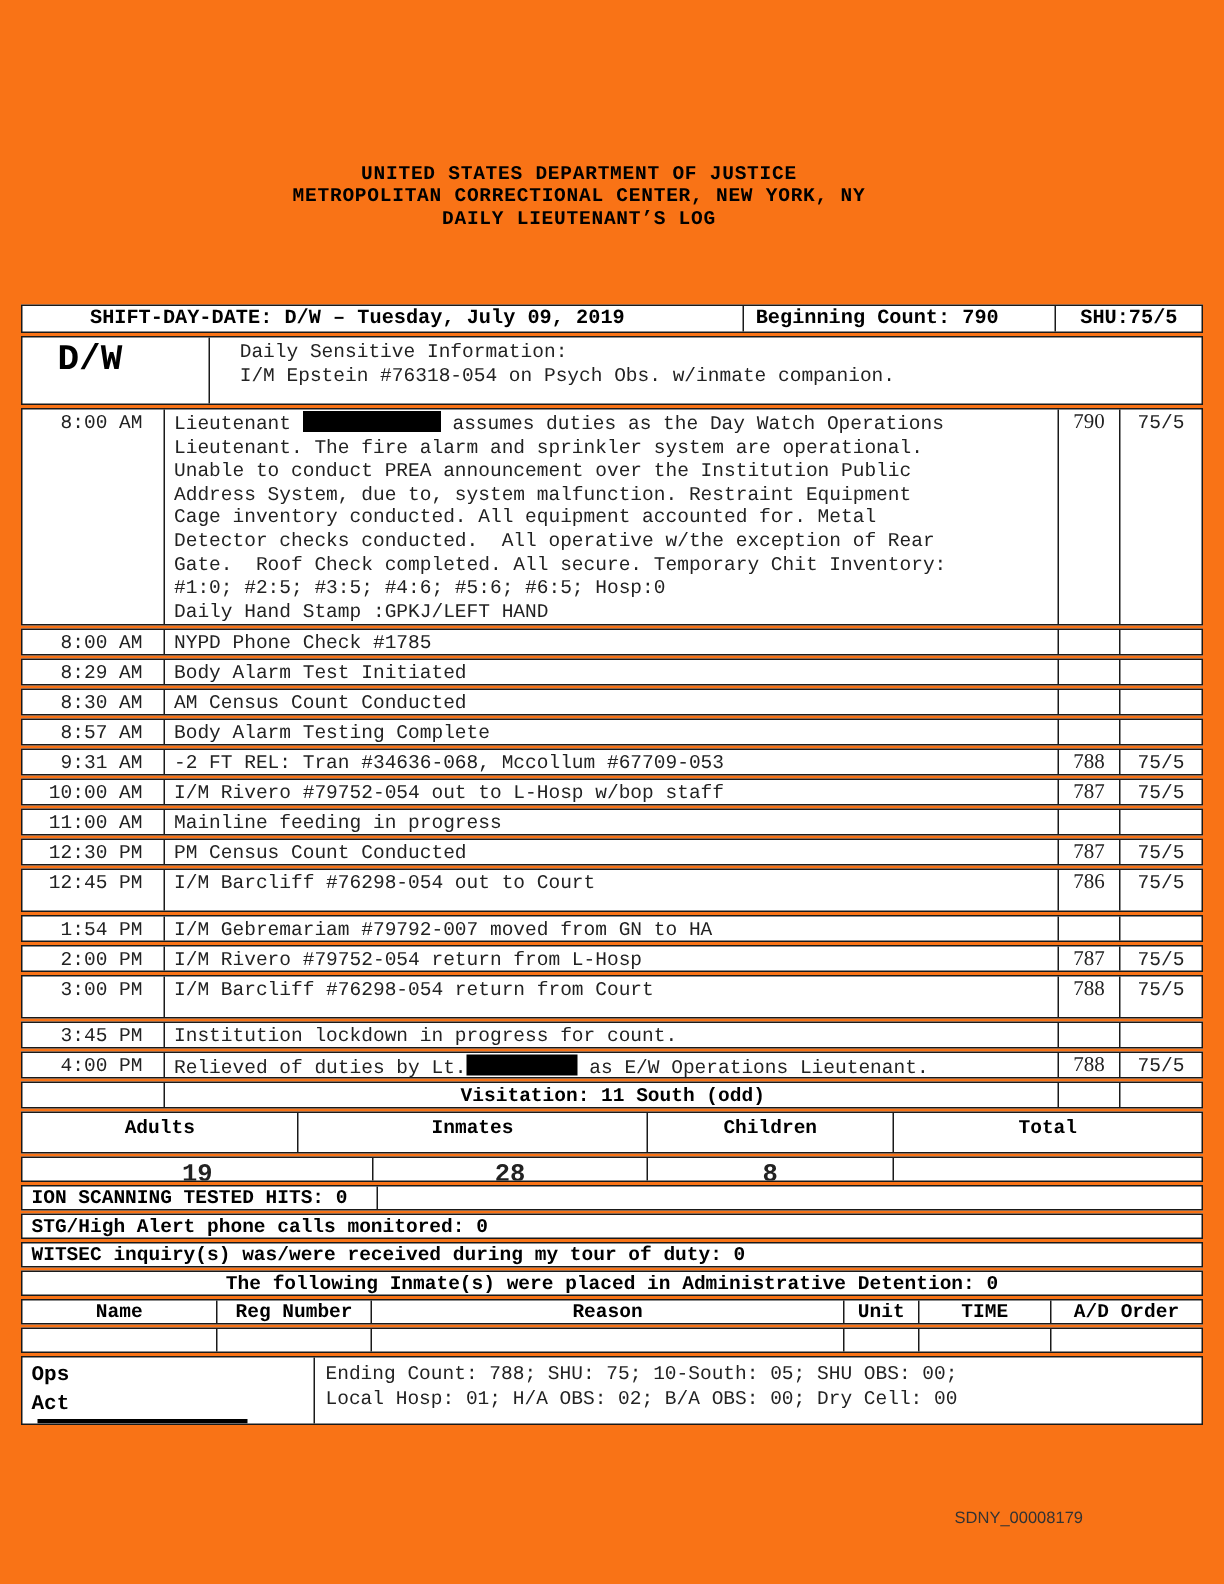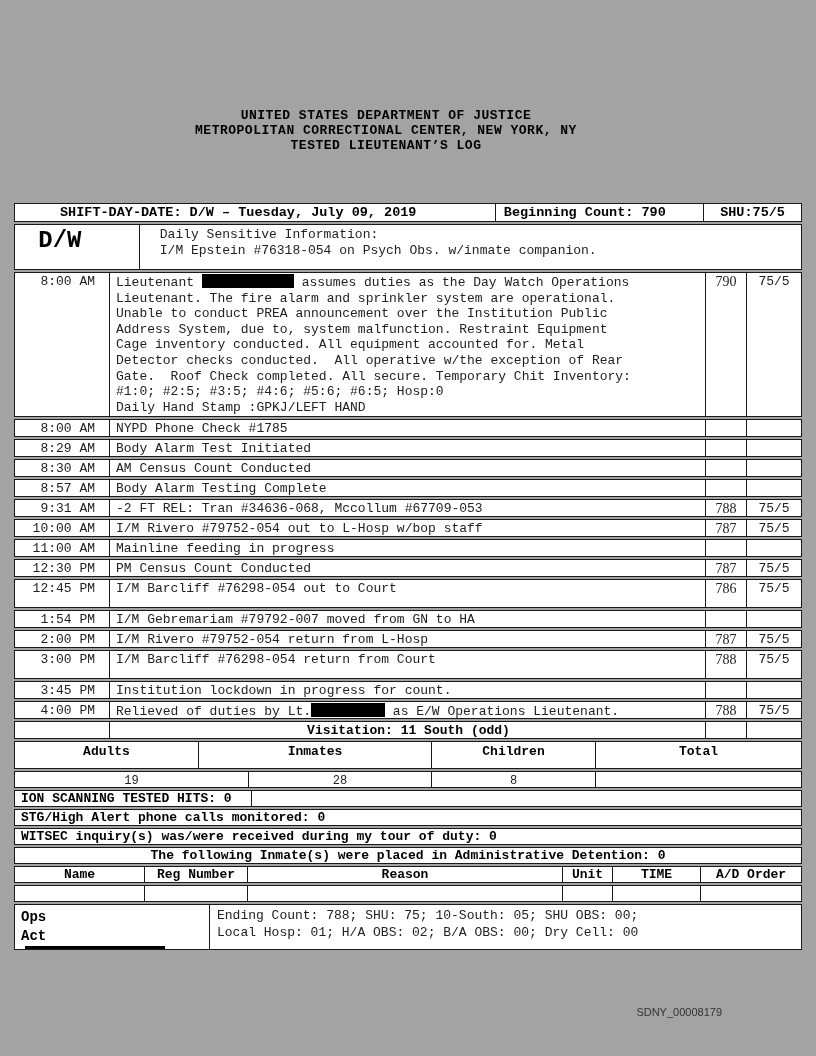--- a/index.html
+++ b/index.html
@@ -1,16 +1,16 @@
 <!DOCTYPE html>
 <html><head>
 <meta charset="utf-8">
 <style>
   html,body{margin:0;padding:0;background:#fff;}
-  .page{position:relative;width:816px;height:1056px;background:#a3a3a3;overflow:hidden;
+  .page{position:relative;width:816px;height:1056px;background:#f97316;overflow:hidden;
         font-family:"Liberation Mono","DejaVu Sans Mono",monospace;color:#222;}
   .doc-header{position:absolute;top:108px;left:0;width:772px;text-align:center;
               font-weight:bold;color:#000;font-size:13px;line-height:15px;letter-spacing:.5px;}
   .stack{position:absolute;left:14px;top:203px;width:788px;}
   .row{display:flex;border:1px solid #1a1a1a;box-sizing:border-box;margin-bottom:2px;background:#fff;}
   .cell{box-sizing:border-box;overflow:hidden;}
   .cell + .cell{border-left:1px solid #1a1a1a;}
   .r-shift{height:19px;font-weight:bold;color:#000;font-size:13.5px;line-height:16px;padding-left:39px;}
   .r-dw{height:46px;gap:34px;}
   .r-long{height:145px;}
@@ -21,21 +21,21 @@
   .c-desc span{white-space:pre-wrap;}
   .c-count{width:41px;text-align:center;padding-top:1px;font-size:14px;font-family:Liberation Serif, serif;}
   .c-shu{width:55px;text-align:center;padding-top:1px;font-size:13px;}
   .c-shift1{width:464px;padding:1px 0 0 6px;}
   .c-shift2{width:219px;padding:1px 0 0 8px;}
   .c-shift3{width:103px;text-align:center;padding-top:1px;}
   .c-dwlabel{width:94px;font-size:24px;font-weight:bold;color:#000;text-align:center;padding-top:2px;}
   .c-dwinfo{width:692px;padding:2px 4px 0 20px;font-size:13px;line-height:16px;white-space:pre-wrap;}
   .vis-title{text-align:center;font-weight:bold;color:#000;}
   .r-statshead{height:28px;font-weight:bold;color:#000;font-size:13px;}
-  .r-statsval{height:17px;font-size:12px;}
+  .r-statsval{height:17px;font-size:17px;font-weight:bold;}
   .s1{width:233px}.s2{width:183px}.s3{width:164px}.s4{width:206px}
   .sc{text-align:center;padding-top:2px;}
   .r-bold{height:17px;font-weight:bold;color:#000;font-size:13px;line-height:14px;}
   .c-ion{width:236px;padding:1px 0 0 6px;}
   .c-ionrest{width:550px;}
   .c-full{width:786px;padding:1px 0 0 6px;}
   .c-full-center{width:786px;text-align:center;padding-top:1px;}
   .n1{width:129px}.n2{width:103px}.n3{width:315px}.n4{width:50px}.n5{width:88px}.n6{width:101px}
   .nc{text-align:center;padding-top:1px;}
   .r-ops{height:46px;margin-top:2px;}
@@ -49,21 +49,21 @@
          font-size:11px;color:#333;}
 </style>
 </head>
 <body>
 
 <div class="page">
 
   <div class="doc-header">
     <div>UNITED STATES DEPARTMENT OF JUSTICE</div>
     <div>METROPOLITAN CORRECTIONAL CENTER, NEW YORK, NY</div>
-    <div>TESTED LIEUTENANT’S LOG</div>
+    <div>DAILY LIEUTENANT’S LOG</div>
   </div>
 
   <div class="stack">
 
     <div class="row r-shift">
       <div class="cell c-shift1">SHIFT-DAY-DATE: D/W – Tuesday, July 09, 2019</div>
       <div class="cell c-shift2">Beginning Count: 790</div>
       <div class="cell c-shift3">SHU:75/5</div>
     </div>
 

